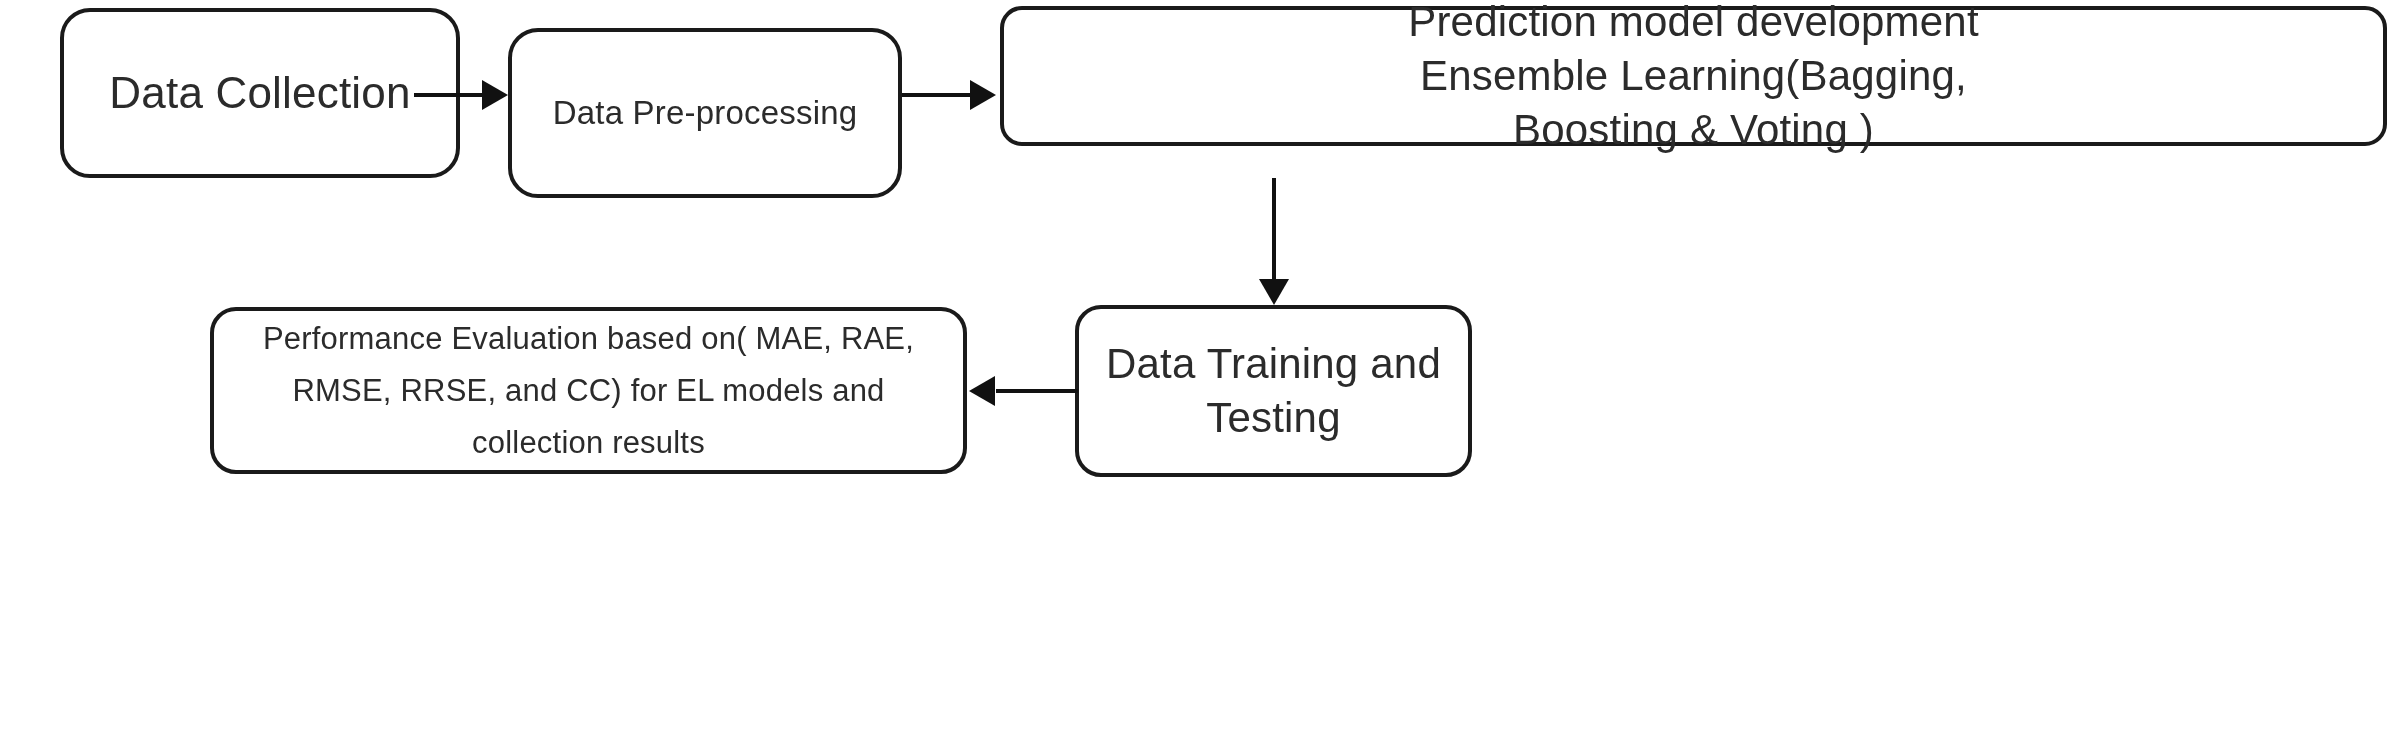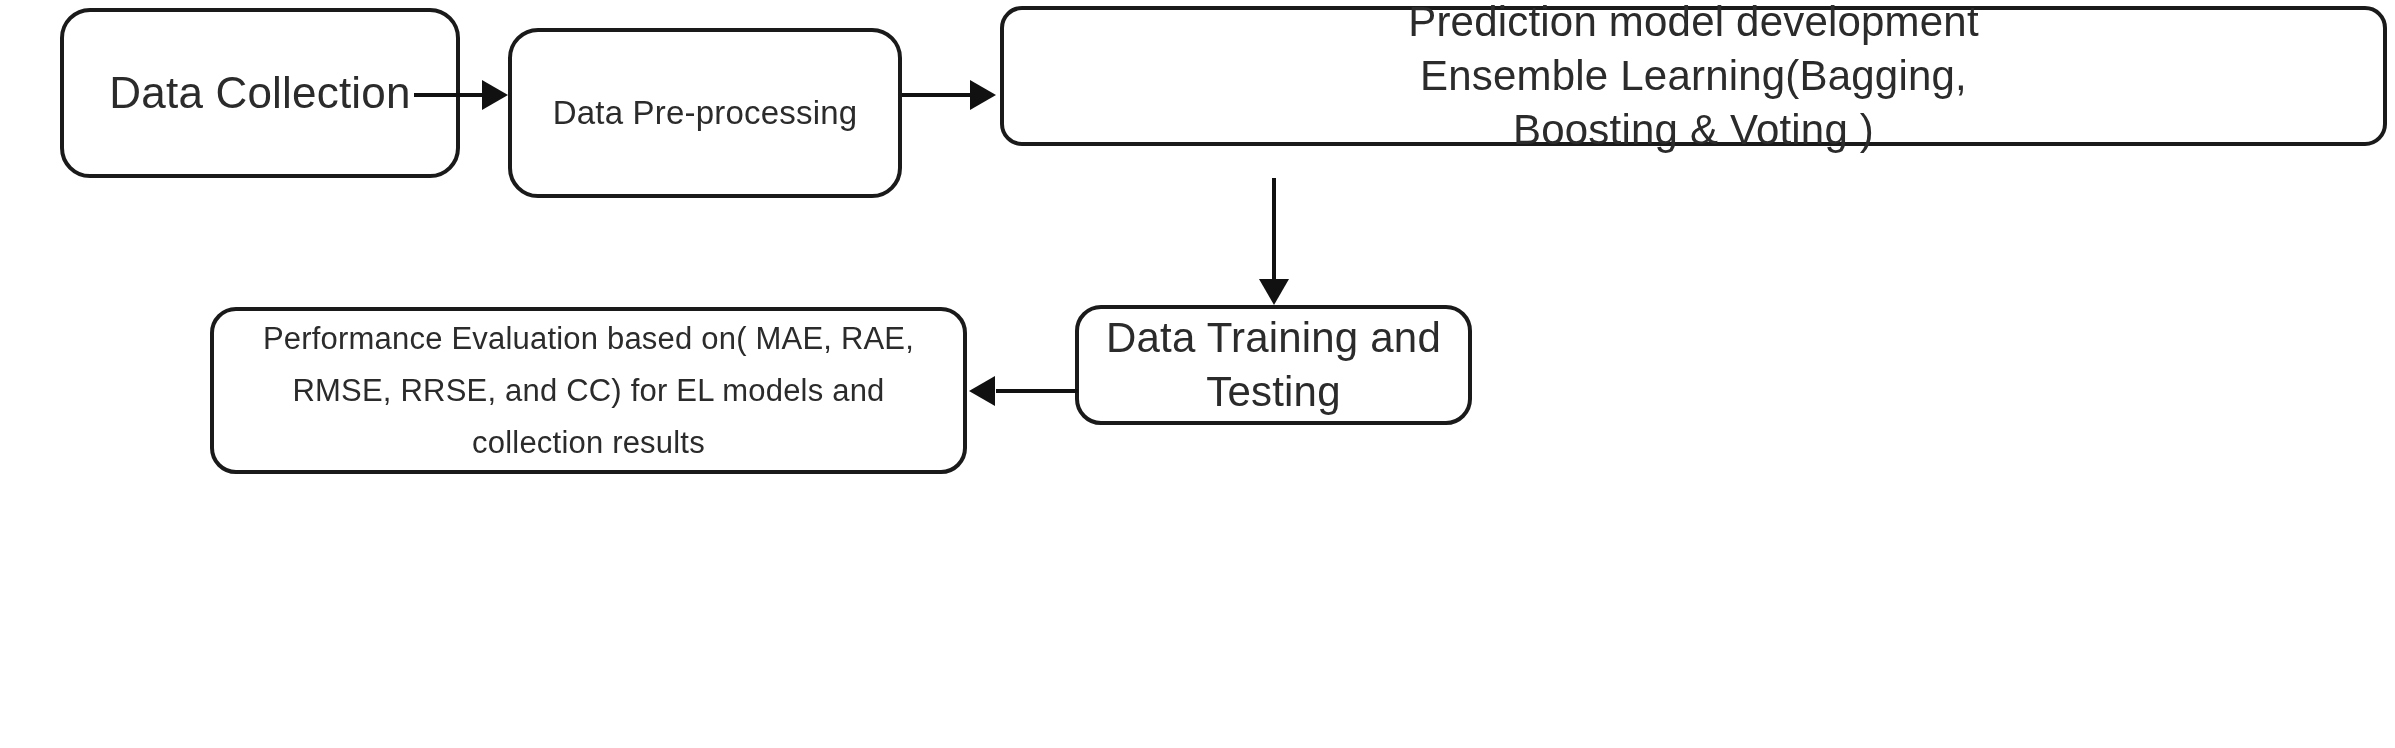--- a/index.html
+++ b/index.html
@@ -58,21 +58,21 @@
     border-radius: 22px;
   }
   #node-model-development .label { padding: 0 6px; }
   #node-performance-eval {
     left: 210px; top: 307px; width: 757px; height: 167px;
     font-size: 31px;
     line-height: 52px;
     border-radius: 26px;
   }
   #node-training-testing {
-    left: 1075px; top: 305px; width: 397px; height: 120px;
+    left: 1075px; top: 305px; width: 397px; height: 172px;
     font-size: 42px;
     line-height: 54px;
     border-radius: 26px;
   }
 
   
   .connector {
     position: absolute;
   }
   .h-line {

